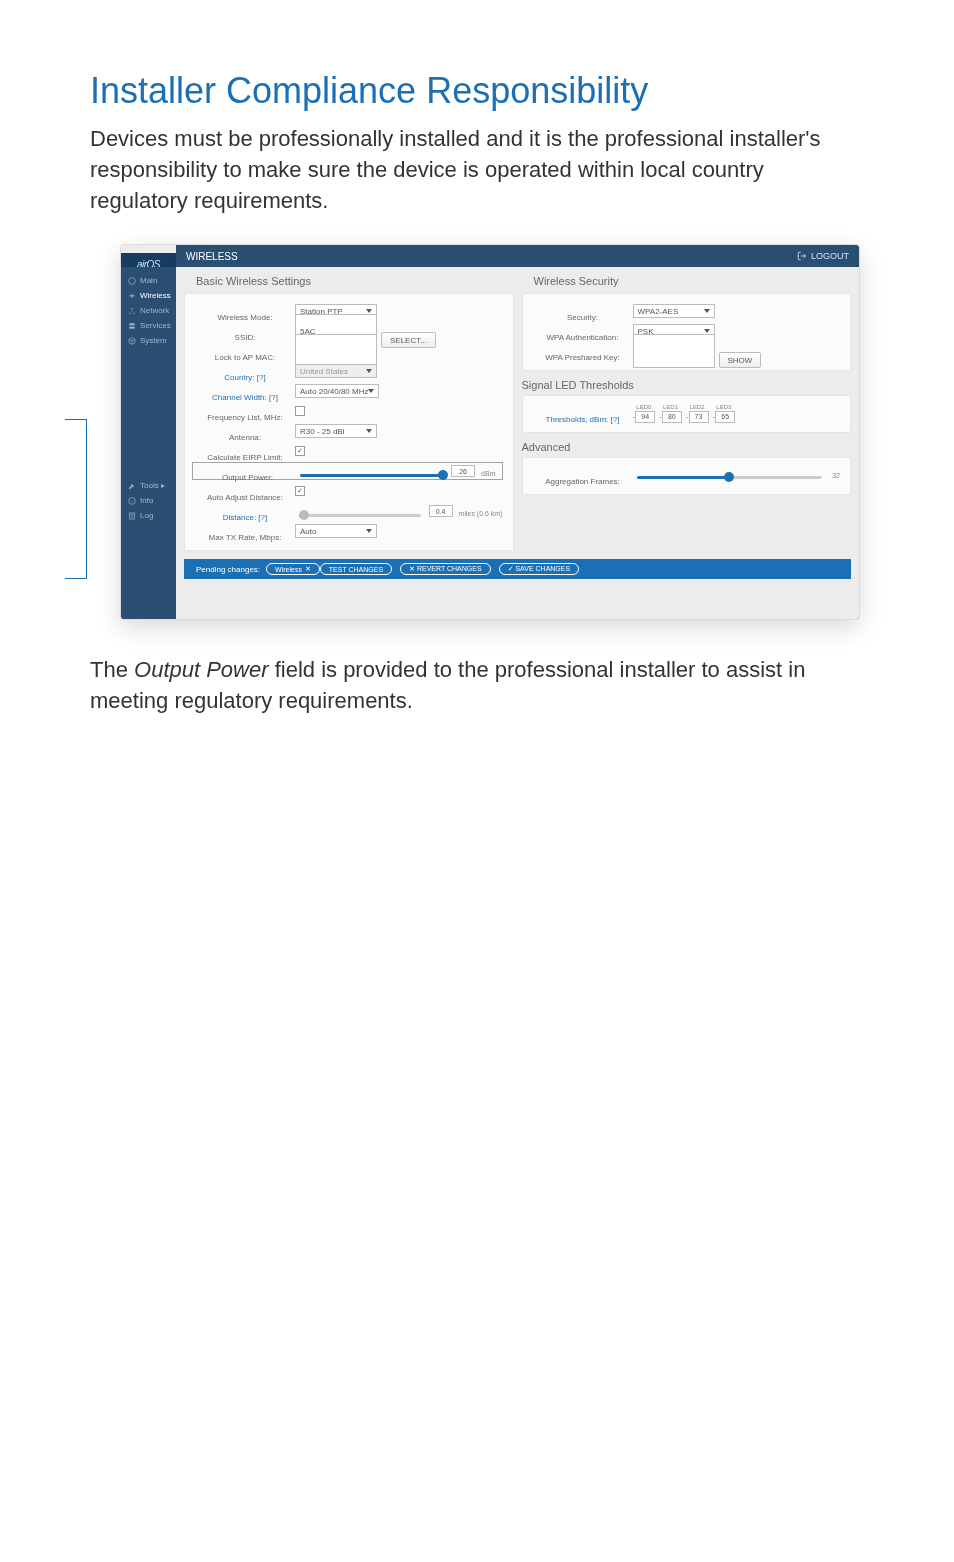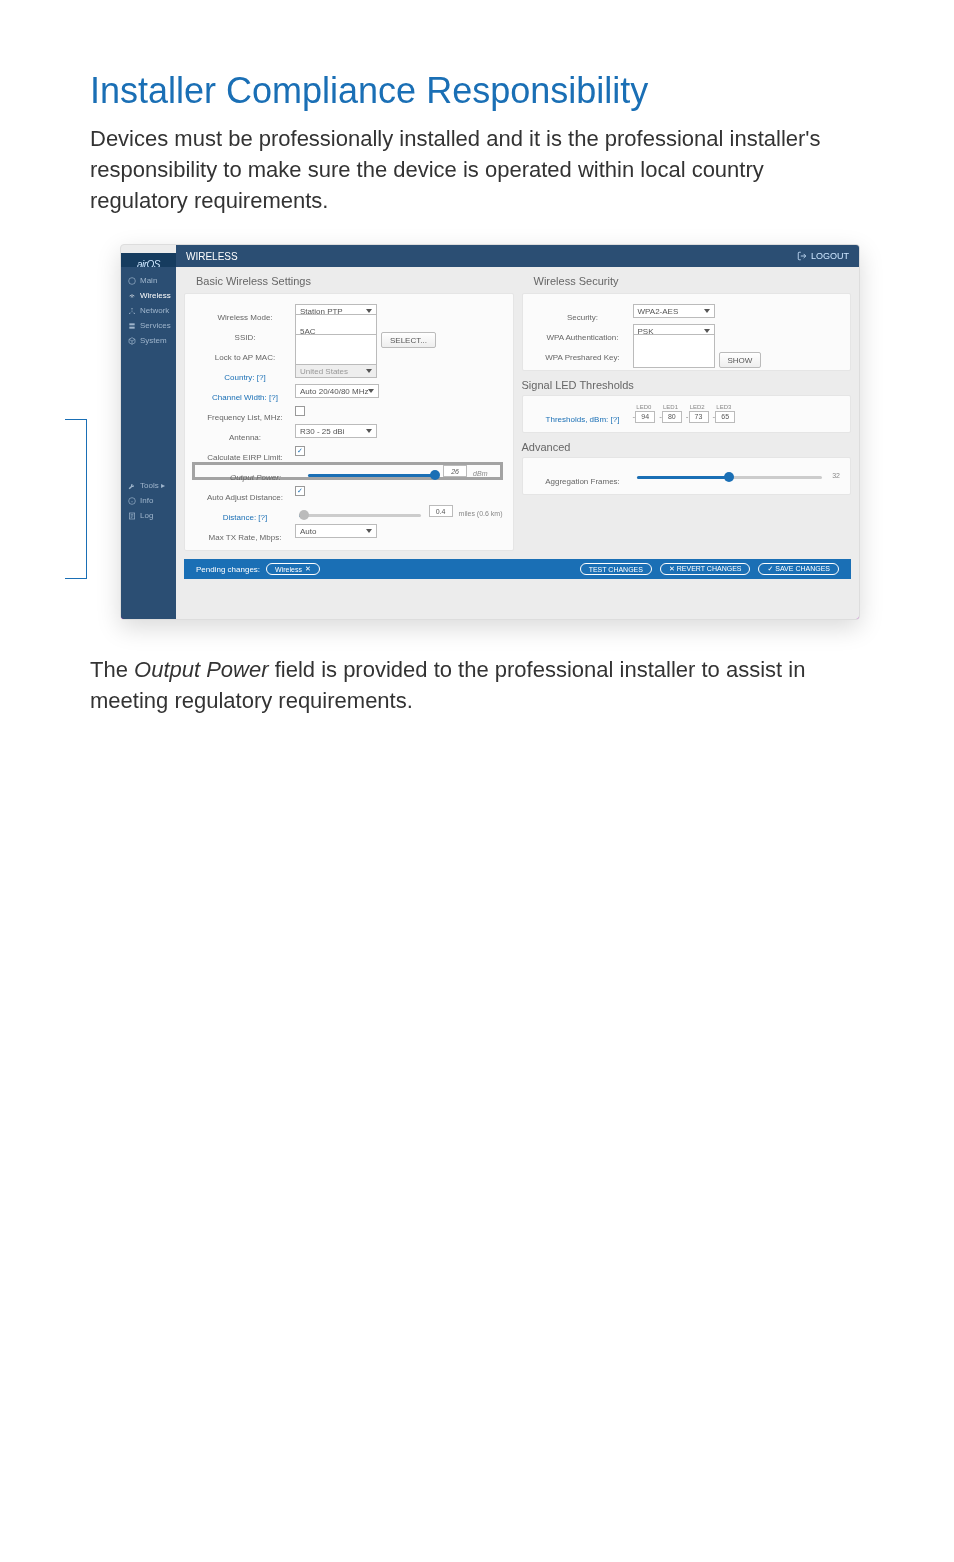--- a/index.html
+++ b/index.html
@@ -43,25 +43,25 @@
 .slider-fill { height: 3px; background: #1a6fb5; border-radius: 2px; }
 .slider-thumb { position: absolute; width: 10px; height: 10px; background: #1a6fb5; border-radius: 50%; top: -4px; }
 .led-group { display:flex; gap:4px; }
 .led { display:flex; flex-direction:column; align-items:center; gap:1px;}
 .led-lbl { font-size:6px; color:#888;}
 .led-box { border: 1px solid #bbb; background:#fff; width: 20px; height: 12px; font-size:7px; display:flex; align-items:center; justify-content:center;}
 .neg { font-size:8px; color:#888; }
 .section-hd { font-size: 11px; color: #666; margin: 8px 0 4px; }
 .unit { font-size: 7px; color: #888; margin-left: 2px; }
 .valbox { border: 1px solid #bbb; background:#fff; width: 24px; height: 12px; font-size:7px; display:flex; align-items:center; justify-content:center;}
-.pending-bar { background: #1a6fb5; color:#fff; display:flex; align-items:center; justify-content:space-between; padding: 4px 12px; font-size: 8px; }
+.pending-bar { background: #1a6fb5; color:#fff; display:flex; align-items:center; padding: 4px 12px; font-size: 8px; }
 .pill { border: 1px solid #fff; border-radius: 10px; padding: 1px 8px; font-size: 7px; display:flex; align-items:center; gap:3px; }
 .pill-x { font-size:7px; }
 .pill-row { display:flex; gap:8px; }
-.highlight-box { border: 3px solid #a3a3a3; padding: 1px 12px; font-style: italic; }
+.highlight-box { border: 1px solid #a3a3a3; padding: 1px 6px; }
 </style>
 </head>
 <body>
 
 <h1 class="page-title">Installer Compliance Responsibility</h1>
 <p class="intro">Devices must be professionally installed and it is the professional installer's responsibility to make sure the device is operated within local country regulatory requirements.</p>
 
 <div class="shot-wrap">
   <div class="callout-line" style="left:-25px; top:175px; width:22px; height:160px;"></div>
 

